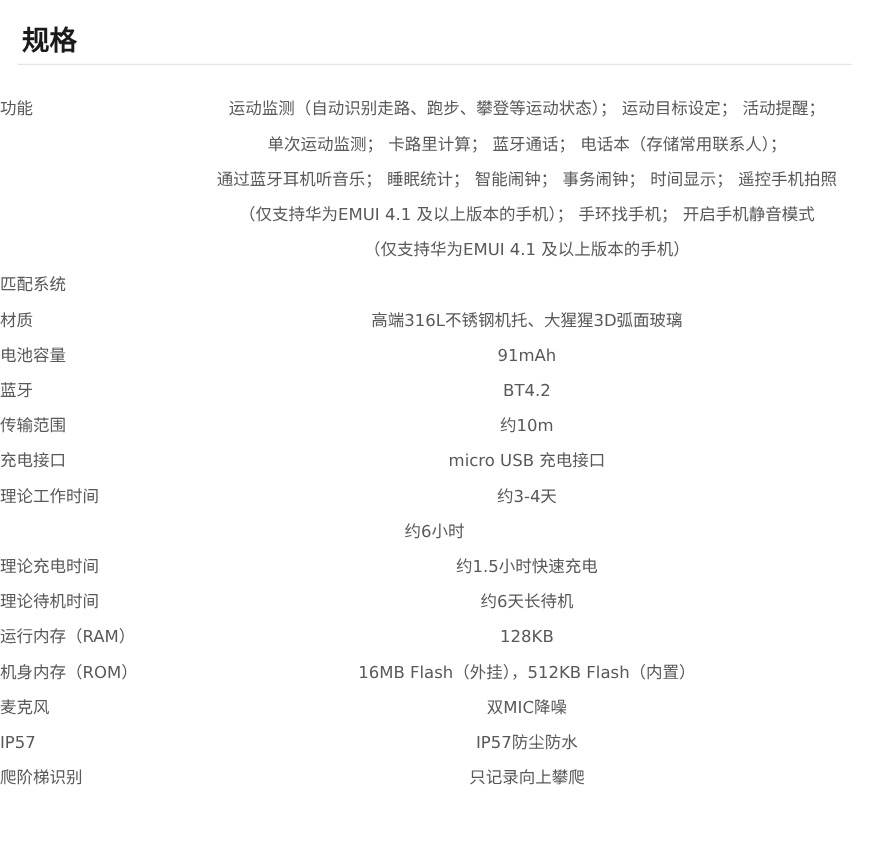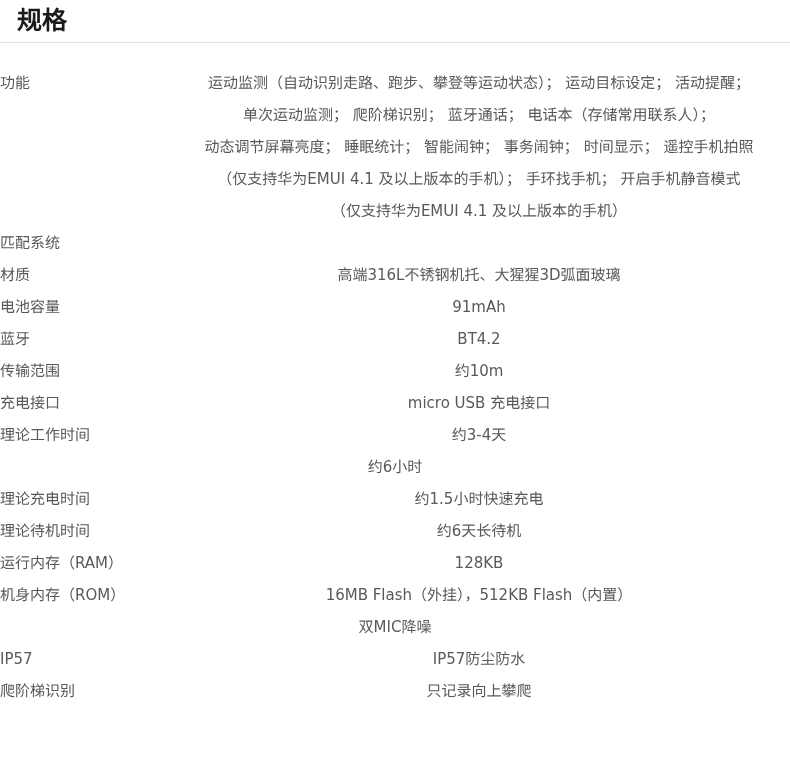--- a/index.html
+++ b/index.html
@@ -16,22 +16,22 @@
     font-family: "DejaVu Sans", "Liberation Sans", sans-serif;
   }
   .page {
     width: 790px;
     height: 778px;
     overflow: hidden;
     padding-top: 6px;
     background: var(--bg-color);
   }
   .page-title {
-    margin: 0;
-    padding: 0 0 7px 17px;
+    margin: 16px;
+    padding: 0 0 7px 4px;
     font-size: 25px;
     line-height: 29px;
     font-weight: 700;
     color: var(--title-color);
     border-bottom: 1px solid var(--divider-color);
   }
   .spec-table {
     margin-top: 24px;
     font-size: 15px;
     color: var(--text-color);
@@ -63,22 +63,22 @@
 <div class="page">
 
   <h1 class="page-title">规格</h1>
 
   <div class="spec-table">
 
     <div class="spec-row">
       <div class="spec-label">功能</div>
       <div class="spec-value">
         <div class="spec-line">运动监测（自动识别走路、跑步、攀登等运动状态）； 运动目标设定； 活动提醒；</div>
-        <div class="spec-line">单次运动监测； 爬阶梯识别； 蓝牙通话； 电话本（存储常用联系人）；</div>
-        <div class="spec-line">动态调节屏幕亮度； 睡眠统计； 智能闹钟； 事务闹钟； 时间显示； 遥控手机拍照</div>
+        <div class="spec-line">单次运动监测； 卡路里计算； 蓝牙通话； 电话本（存储常用联系人）；</div>
+        <div class="spec-line">通过蓝牙耳机听音乐； 睡眠统计； 智能闹钟； 事务闹钟； 时间显示； 遥控手机拍照</div>
         <div class="spec-line">（仅支持华为EMUI 4.1 及以上版本的手机）； 手环找手机； 开启手机静音模式</div>
         <div class="spec-line">（仅支持华为EMUI 4.1 及以上版本的手机）</div>
       </div>
     </div>
 
     <div class="spec-row">
       <div class="spec-label">匹配系统</div>
     </div>
 
     <div class="spec-row">
@@ -151,20 +151,21 @@
     </div>
 
     <div class="spec-row">
       <div class="spec-label">机身内存（ROM）</div>
       <div class="spec-value">
         <div class="spec-line">16MB Flash（外挂），512KB Flash（内置）</div>
       </div>
     </div>
 
     <div class="spec-row">
+      <div class="spec-label">麦克风</div>
       <div class="spec-value">
         <div class="spec-line">双MIC降噪</div>
       </div>
     </div>
 
     <div class="spec-row">
       <div class="spec-label">IP57</div>
       <div class="spec-value">
         <div class="spec-line">IP57防尘防水</div>
       </div>

